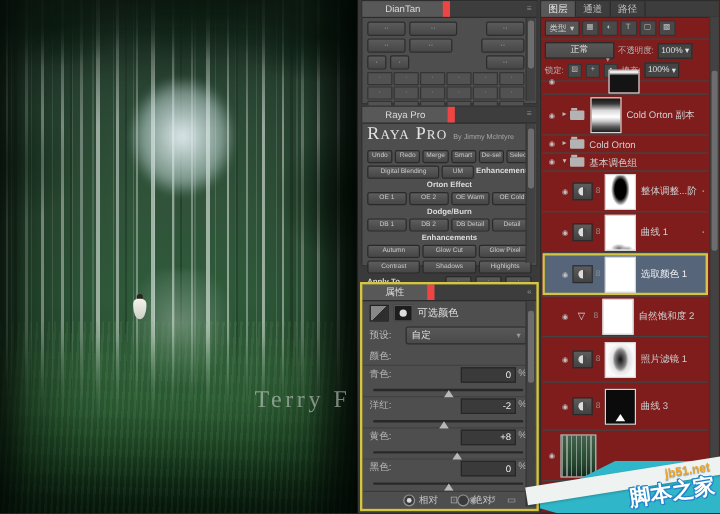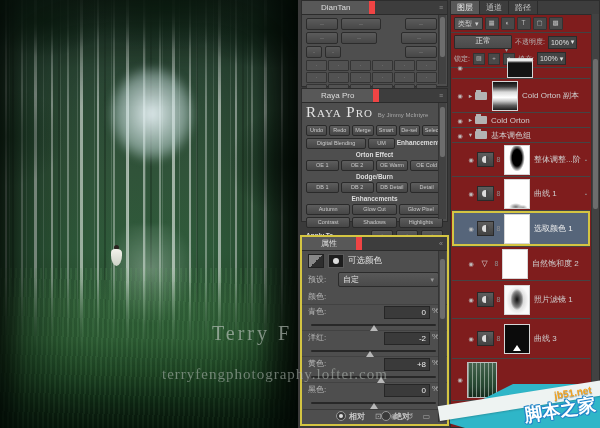--- a/index.html
+++ b/index.html
@@ -89,21 +89,21 @@
   .sgroup{padding:1px 8px 0 6px;border-top:1px solid rgba(58,58,58,.6);}
   .srow{display:flex;align-items:flex-start;}
   .slabel{width:30px;font-size:8px;color:#b8b8b8;}
   .sval{margin-left:auto;width:38px;height:11px;background:#3a3a3a;border:1px solid #262626;
     display:flex;align-items:center;justify-content:flex-end;padding:0 3px;font-size:8px;color:#ececec;}
   .spct{width:9px;font-size:8px;color:#b8b8b8;text-align:right;}
   .strack{position:relative;height:2px;background:#282828;margin:5px 3px 4px;border-radius:1px;}
   .sthumb{position:absolute;top:1px;width:0;height:0;border-left:4px solid transparent;border-right:4px solid transparent;
     border-bottom:6px solid #b9b9b9;transform:translateX(-50%);}
   .radios{display:flex;gap:16px;padding:3px 8px 2px 34px;font-size:8px;color:#c8c8c8;align-items:center;}
-  .ropt{display:flex;align-items:flex-start;gap:3px;font-weight:bold;}
+  .ropt{display:flex;align-items:center;gap:3px;}
   .radio{width:8px;height:8px;border:1px solid #969696;border-radius:50%;background:#3a3a3a;position:relative;}
   .radio.sel::after{content:"";position:absolute;left:2px;top:2px;width:4px;height:4px;border-radius:50%;background:#ddd;}
   .pfoot{position:absolute;left:1px;right:9px;bottom:1px;height:13px;border-top:1px solid #3a3a3a;
     display:flex;justify-content:flex-end;align-items:center;gap:9px;padding:0 8px;color:#a8a8a8;font-size:8px;}
 
   
   .layers{position:absolute;left:450px;top:0;width:150px;height:428px;background:#7f1d1d;
     border:1px solid #2d2d2d;box-sizing:border-box;color:#ccc;}
   .ltabs{height:13px;background:#3d3d3d;display:flex;border-bottom:1px solid #2b2b2b;}
   .ltab{padding:1px 6px 0;font-size:8px;color:#c2c2c2;border-right:1px solid #2b2b2b;line-height:12px;}
@@ -494,21 +494,20 @@
         <div class="lthumb t-forest"></div>
         <div class="lname"></div>
       </div>
     </div>
     <div class="sb" style="right:0;top:13px;bottom:0;">
       <div class="sbthumb" style="top:45px;height:150px"></div>
     </div>
   </div>
 
   <div class="wm1">Terry F</div>
-  <div class="wm2">terryfengphotography.lofter.com</div>
 
   <div class="jb">
     <div class="jbteal"></div>
     <div class="jbband"></div>
     <div class="jbsm">jb51.net</div>
     <div class="jblg">脚本之家</div>
   </div>
 
 </div>
 

